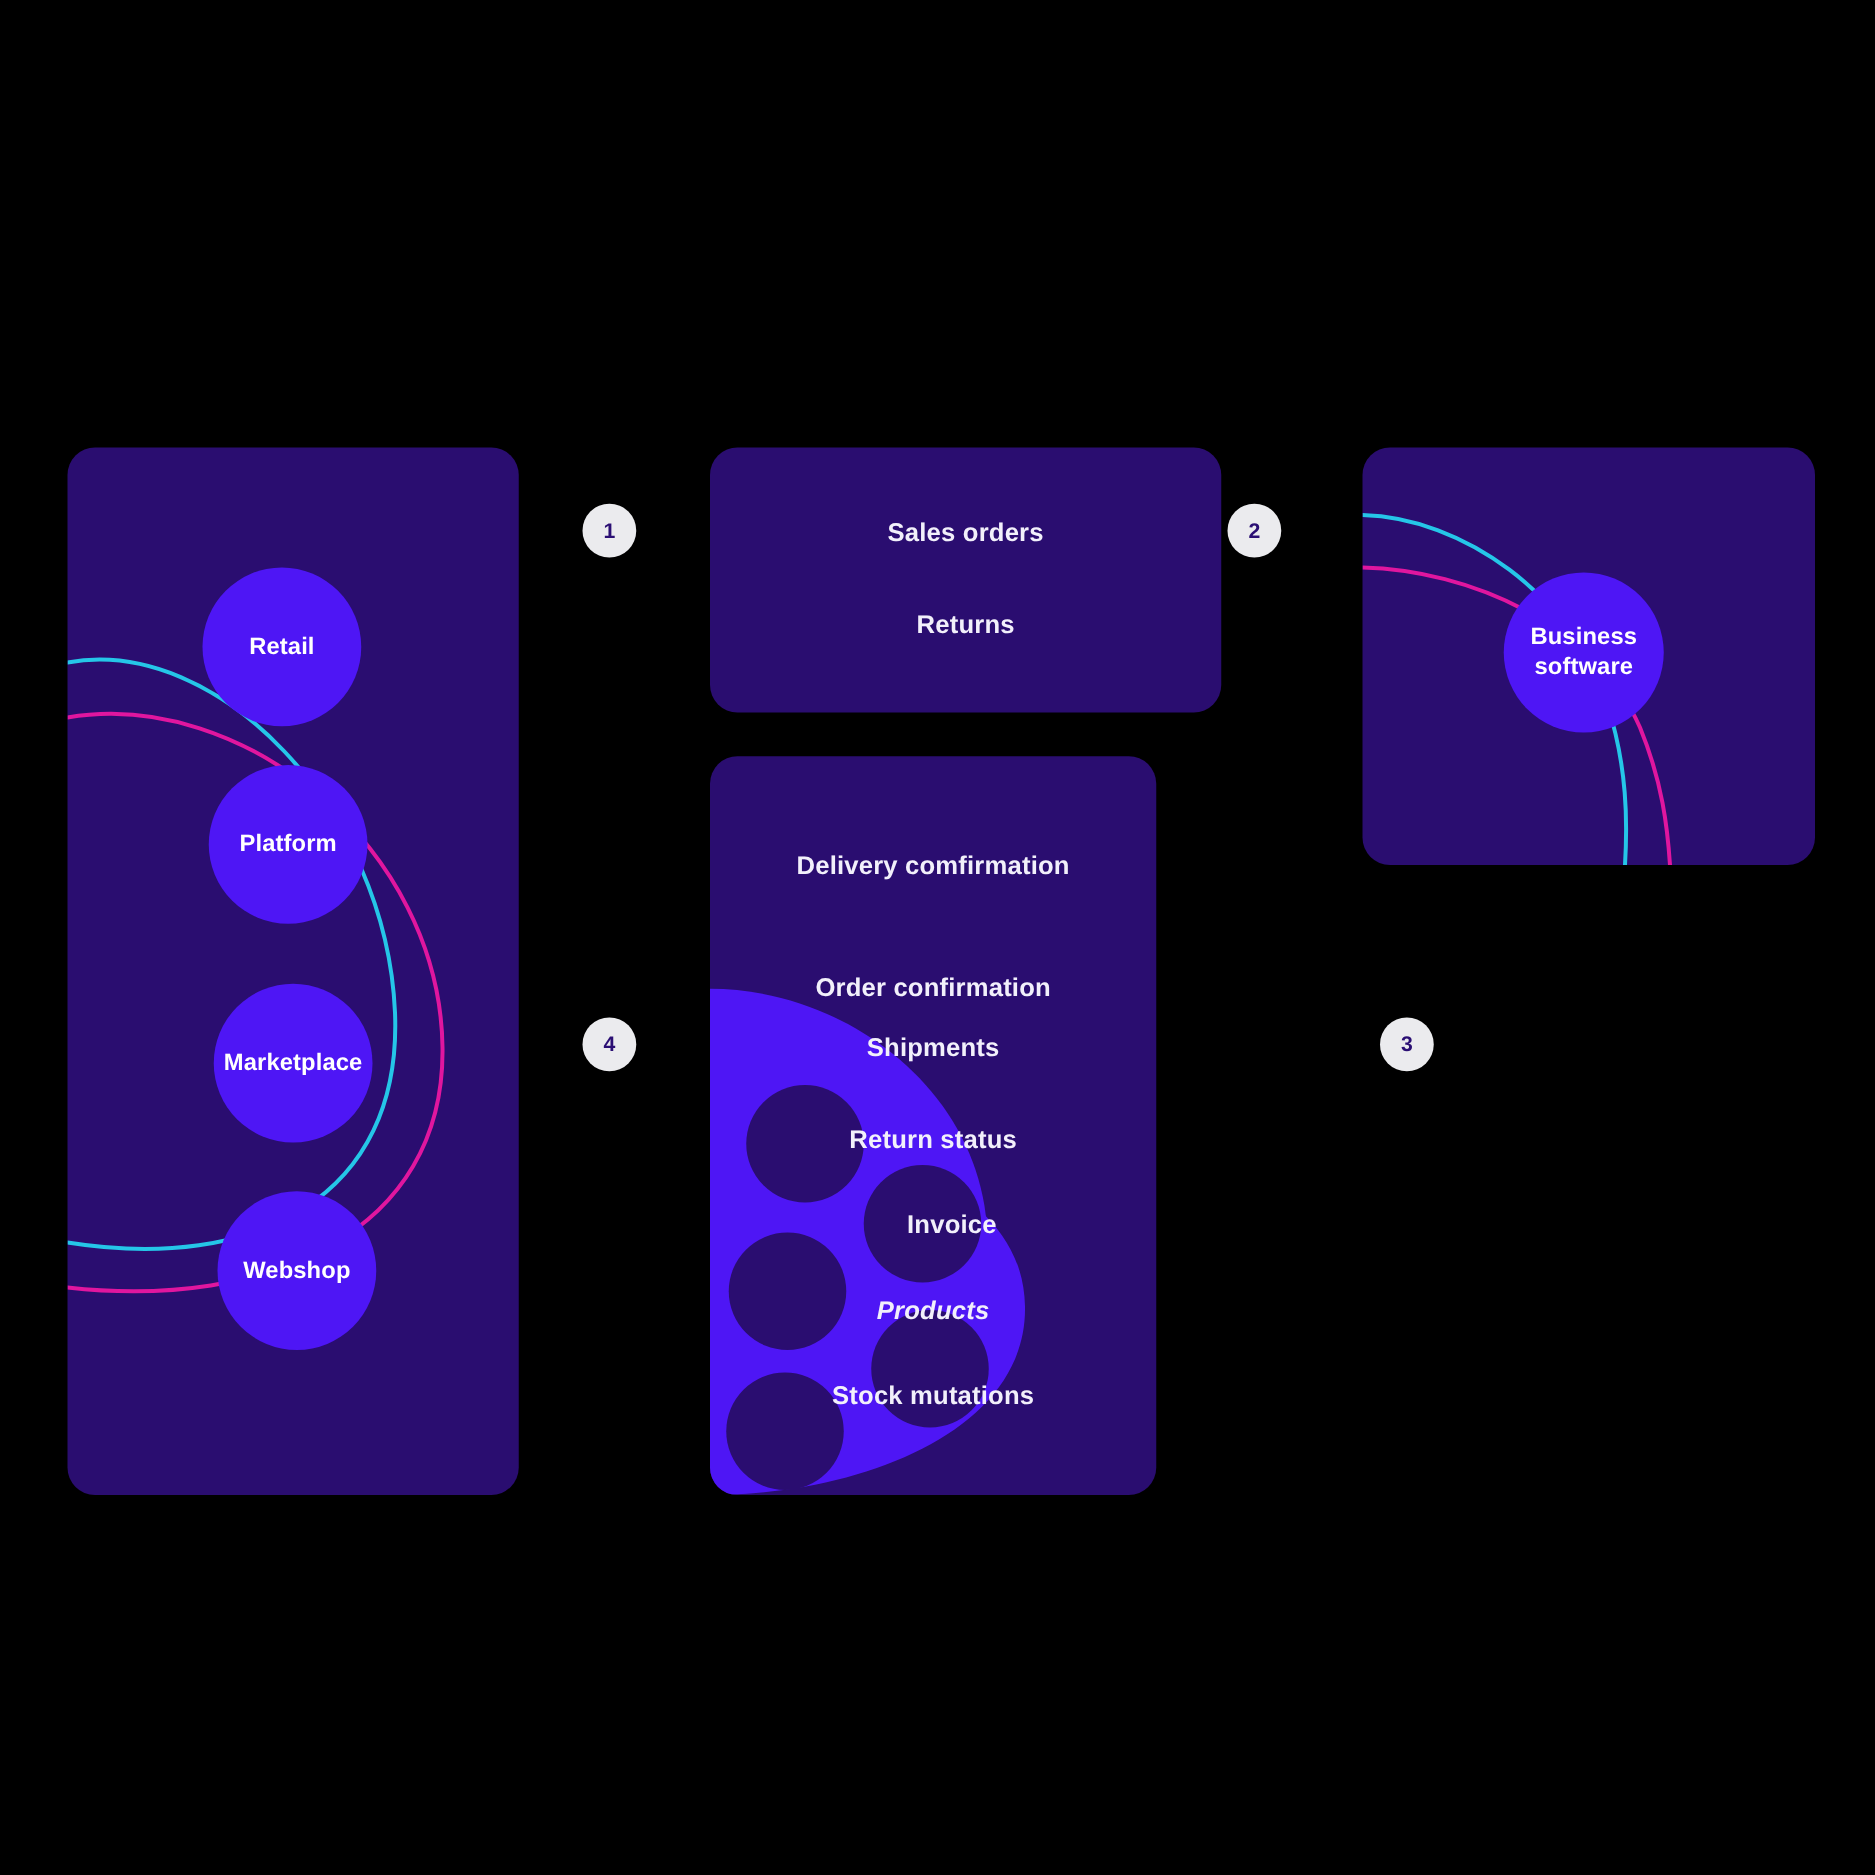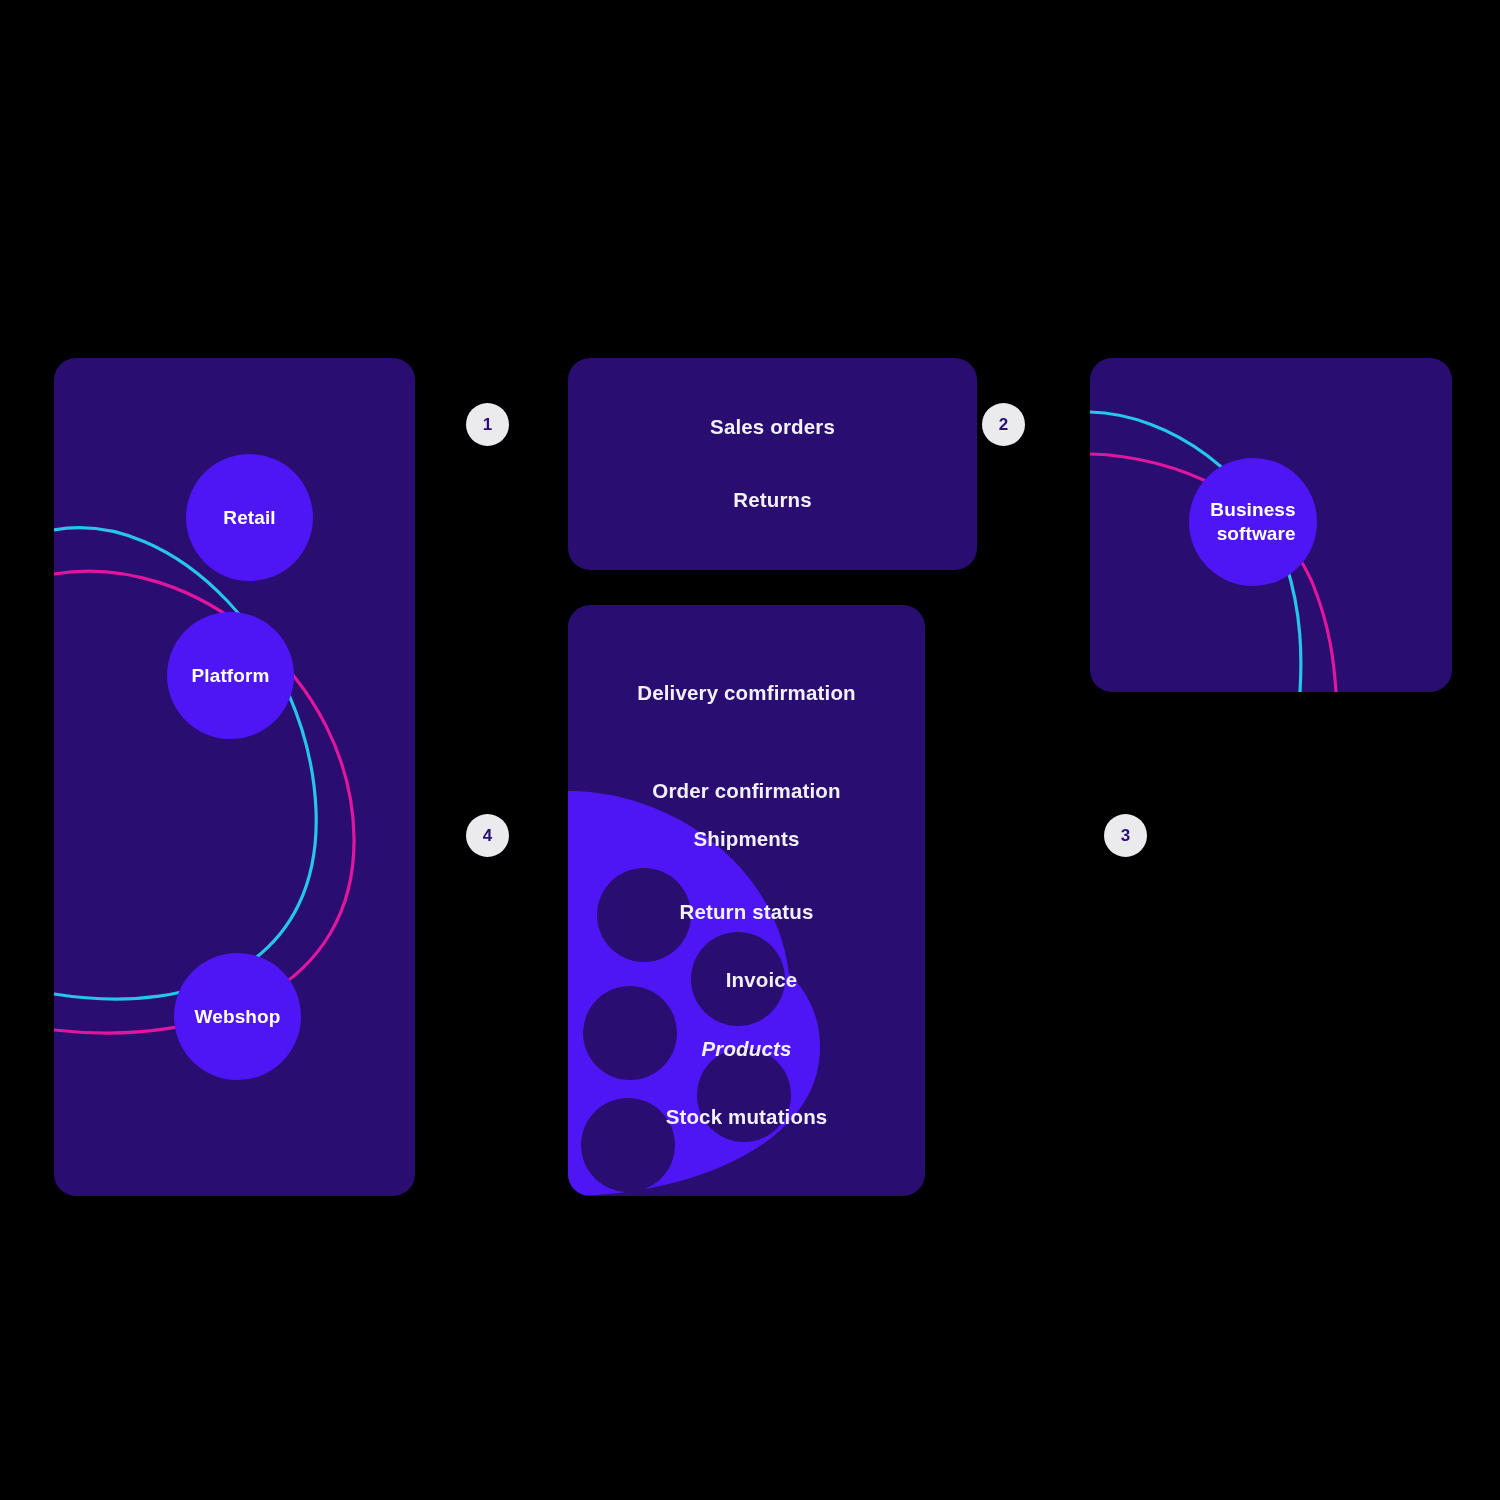--- a/index.html
+++ b/index.html
@@ -95,28 +95,31 @@
 <div id="canvas">
 
   <div class="card" id="card-channels">
     <svg class="card-svg" viewBox="0 0 361 838" preserveAspectRatio="none">
 
       <path d="M 0 172 C 120 150 255 290 262 452 C 268 600 150 660 0 636" fill="none" stroke="#25c6e8" stroke-width="3.2" stroke-linecap="round"></path>
 
       <path d="M 0 216 C 140 192 298 320 300 480 C 302 628 160 690 0 672" fill="none" stroke="#e0169f" stroke-width="3.2" stroke-linecap="round"></path>
     </svg>
 
-    <div class="node" style="left:132px; top:96px; width:127px; height:127px;">
+    <div class="node" style="left:108px; top:96px; width:127px; height:127px;">
       <span>Retail</span>
     </div>
 
     <div class="node" style="left:113px; top:254px; width:127px; height:127px;text-align:center;">
       <span>Platform</span>
     </div>
 
+    <div class="node" style="left:117px; top:429px; width:127px; height:127px;">
+      <span>Marketplace</span>
+    </div>
 
     <div class="node" style="left:120px; top:595px; width:127px; height:127px;">
       <span>Webshop</span>
     </div>
   </div>
 
   <div class="card" id="card-orders">
     <div class="row-text" style="top:57px;">Sales orders</div>
     <div class="row-text" style="top:130px;">Returns</div>
   </div>
@@ -152,21 +155,21 @@
   </div>
 
   <div class="card" id="card-business">
     <svg class="card-svg" viewBox="0 0 362 334" preserveAspectRatio="none">
 
       <path d="M 0 54 C 80 56 168 118 196 206 C 212 256 212 300 210 334" fill="none" stroke="#25c6e8" stroke-width="3.2" stroke-linecap="round"></path>
 
       <path d="M 0 96 C 86 98 186 142 222 224 C 240 268 244 304 246 334" fill="none" stroke="#e0169f" stroke-width="3.2" stroke-linecap="round"></path>
     </svg>
 
-    <div class="node" style="left:99px; top:100px; width:128px; height:128px;text-align:right;">
+    <div class="node" style="left:113px; top:100px; width:128px; height:128px;">
       <span>
         <span>Business</span><br>
         <span>software</span>
       </span>
     </div>
   </div>
 
   <div class="badge" id="badge-1">
     <span>1</span>
   </div>

